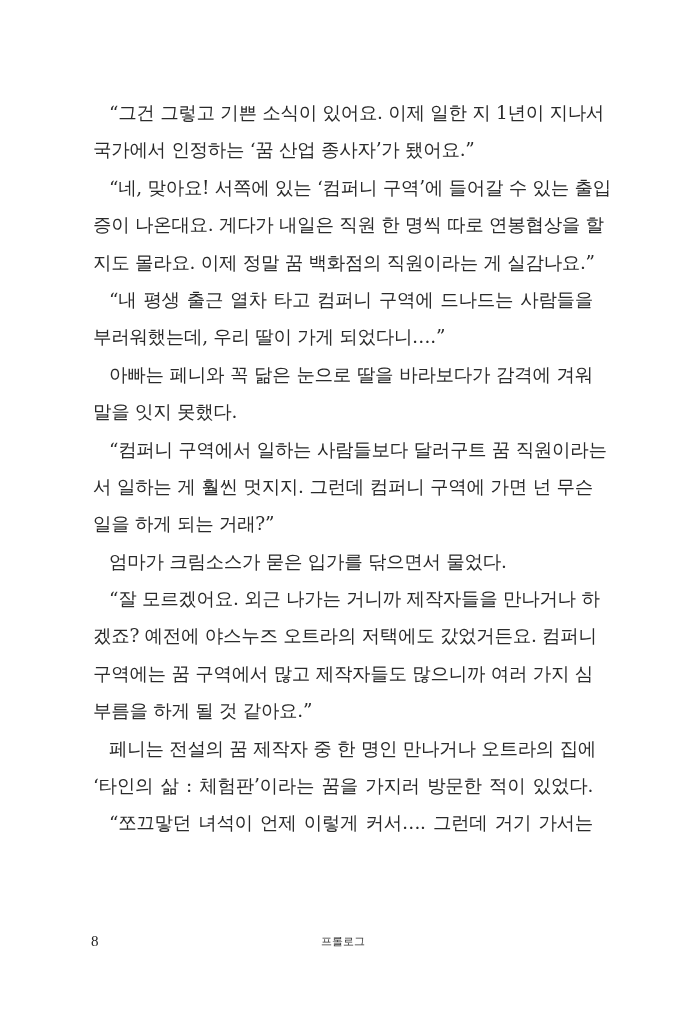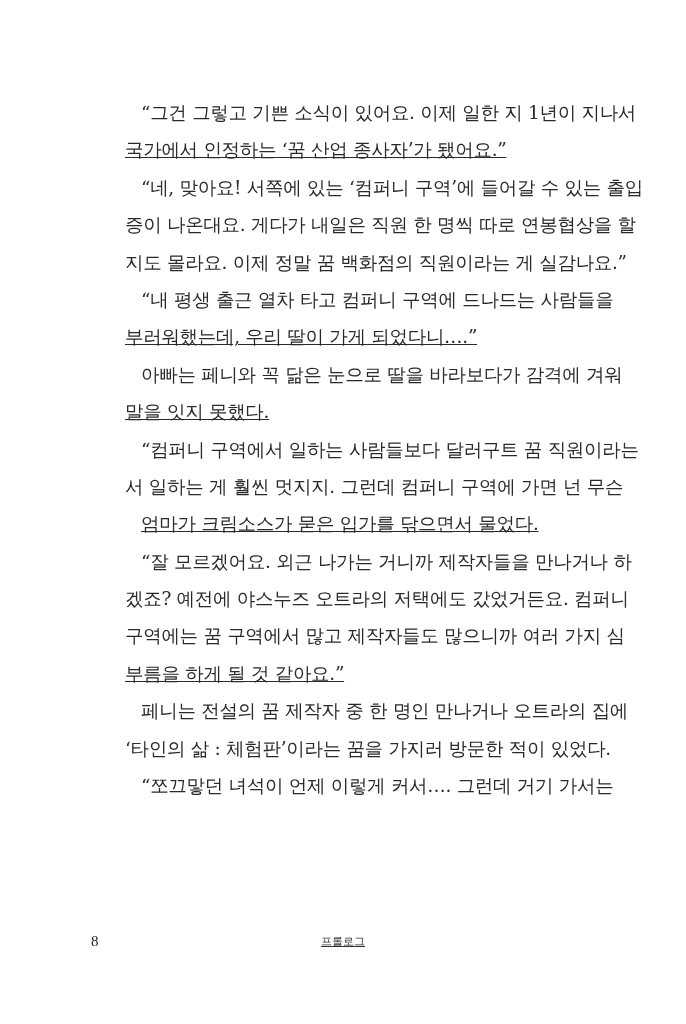--- a/index.html
+++ b/index.html
@@ -23,63 +23,61 @@
     }
     .line {
       height: 37.4px;
       line-height: 37.4px;
       font-size: 18.5px;
       white-space: nowrap;
       letter-spacing: -0.3px;
       text-align: justify;
       text-align-last: justify;
       overflow: visible;
-      margin-left: 32px;
     }
     .line.indent {
       padding-left: 16px;
     }
     .line.last {
       text-align-last: left;
-      text-decoration: underline;
     }
     .footer-page {
       position: absolute;
       left: 91px;
       top: 933px;
       font-size: 15px;
       font-family: "Liberation Serif", "DejaVu Serif", serif;
       color: #222;
     }
     .footer-title {
       position: absolute;
       left: 0;
       width: 686px;
       top: 934px;
       text-align: center;
       font-size: 11px;
       color: #333;
-      text-decoration: underline;
     }
   </style>
 </head>
 <body>
 
 <div class="page-body">
   <div class="line indent">“그건 그렇고 기쁜 소식이 있어요. 이제 일한 지 1년이 지나서</div>
   <div class="line last">국가에서 인정하는 ‘꿈 산업 종사자’가 됐어요.”</div>
   <div class="line indent">“네, 맞아요! 서쪽에 있는 ‘컴퍼니 구역’에 들어갈 수 있는 출입</div>
   <div class="line">증이 나온대요. 게다가 내일은 직원 한 명씩 따로 연봉협상을 할</div>
   <div class="line">지도 몰라요. 이제 정말 꿈 백화점의 직원이라는 게 실감나요.”</div>
   <div class="line indent">“내 평생 출근 열차 타고 컴퍼니 구역에 드나드는 사람들을</div>
   <div class="line last">부러워했는데, 우리 딸이 가게 되었다니….”</div>
   <div class="line indent">아빠는 페니와 꼭 닮은 눈으로 딸을 바라보다가 감격에 겨워</div>
   <div class="line last">말을 잇지 못했다.</div>
   <div class="line indent">“컴퍼니 구역에서 일하는 사람들보다 달러구트 꿈 직원이라는</div>
   <div class="line">서 일하는 게 훨씬 멋지지. 그런데 컴퍼니 구역에 가면 넌 무슨</div>
+  <div class="line last">일을 하게 되는 거래?”</div>
   <div class="line indent last">엄마가 크림소스가 묻은 입가를 닦으면서 물었다.</div>
   <div class="line indent">“잘 모르겠어요. 외근 나가는 거니까 제작자들을 만나거나 하</div>
   <div class="line">겠죠? 예전에 야스누즈 오트라의 저택에도 갔었거든요. 컴퍼니</div>
   <div class="line">구역에는 꿈 구역에서 많고 제작자들도 많으니까 여러 가지 심</div>
   <div class="line last">부름을 하게 될 것 같아요.”</div>
   <div class="line indent">페니는 전설의 꿈 제작자 중 한 명인 만나거나 오트라의 집에</div>
   <div class="line">‘타인의 삶 : 체험판’이라는 꿈을 가지러 방문한 적이 있었다.</div>
   <div class="line indent">“쪼끄맣던 녀석이 언제 이렇게 커서…. 그런데 거기 가서는</div>
 </div>
 

